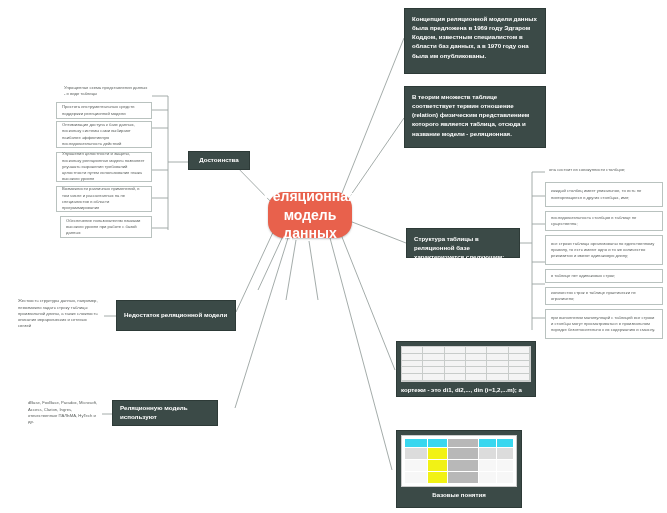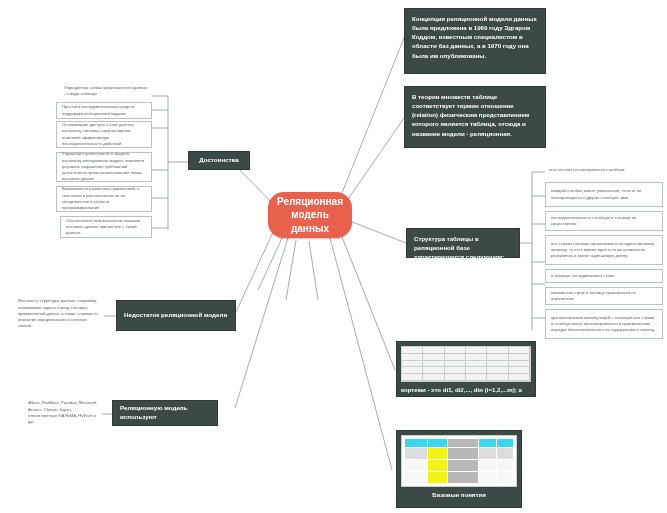--- a/index.html
+++ b/index.html
@@ -8,21 +8,21 @@
     font-family:"Liberation Sans","DejaVu Sans",sans-serif;
     position:relative;overflow:hidden;
   }
   #canvas{position:absolute;left:0;top:0;width:667px;height:513px;}
   svg.links{position:absolute;left:0;top:0;width:667px;height:513px;pointer-events:none;}
 
   
   .central{
     position:absolute;background:#e8614c;color:#ffffff;
     border-radius:16px;text-align:center;
-    font-size:10px;font-weight:bold;line-height:1.35;
+    font-size:14px;font-weight:bold;line-height:1.35;
     display:flex;align-items:center;justify-content:center;
     padding:4px 8px;box-sizing:border-box;
     box-shadow:0 1px 2px rgba(0,0,0,.25);
   }
 
   
   .darkbox{
     position:absolute;background:#3b4a47;color:#ffffff;
     font-size:6.2px;font-weight:bold;line-height:1.45;
     padding:5px 7px;box-sizing:border-box;

